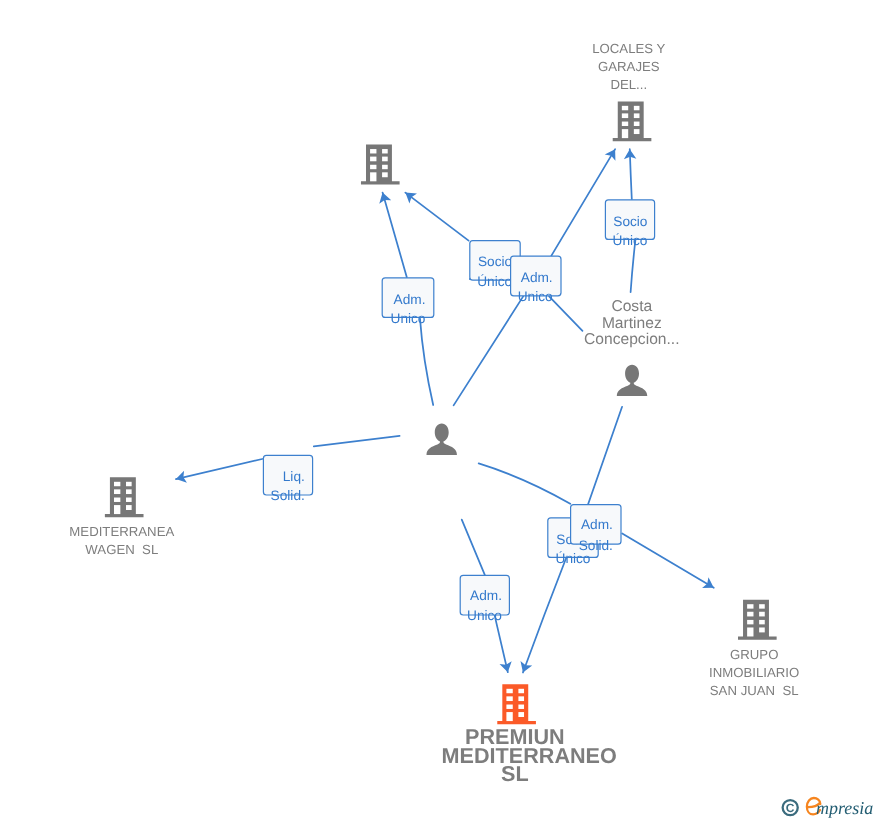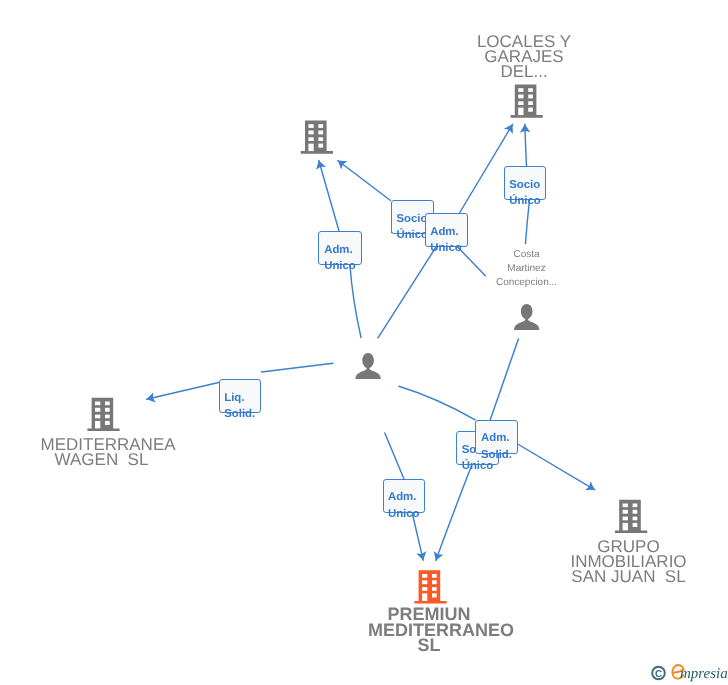--- a/index.html
+++ b/index.html
@@ -1,27 +1,27 @@
 <!DOCTYPE html>
 <html><head>
 <meta charset="utf-8">
 <style>
   html,body{margin:0;padding:0;background:#ffffff;}
   body{width:728px;height:685px;position:relative;overflow:hidden;
        font-family:"Liberation Sans",sans-serif;-webkit-font-smoothing:antialiased;text-rendering:geometricPrecision;}
   #stage{position:absolute;left:0;top:0;width:728px;height:685px;background:#fff;}
   svg.layer{position:absolute;left:0;top:0;width:728px;height:685px;}
-  .node-label{position:absolute;text-align:center;color:#7d7d7d;font-size:17px;
+  .node-label{position:absolute;text-align:center;color:#7d7d7d;font-size:11px;
               line-height:15.3px;white-space:pre-wrap;}
-  .node-label.person{font-size:10px;line-height:14.4px;}
+  .node-label.person{font-size:13px;line-height:14.4px;}
   .node-label.focus{font-weight:bold;color:#7d7d7d;font-size:18px;line-height:15.6px;}
   .edge-label{position:absolute;border:1.5px solid #3d80ce;border-radius:3px;
-     background:#f7f9fb;color:#3379cc;font-size:11.4px;line-height:16.5px;text-align:left;
+     background:#f7f9fb;color:#3379cc;font-size:11.4px;line-height:16.5px;text-align:right;
      display:flex;flex-direction:column;justify-content:center;align-items:center;
-     box-sizing:border-box;white-space:pre-line;padding-top:20px;font-weight:bold;}
+     box-sizing:border-box;white-space:pre-line;padding-top:20px;}
   .wm{position:absolute;left:645px;top:659px;}
 </style>
 </head>
 <body>
 
 <div id="stage">
 
   <svg class="layer" id="edges" viewBox="0 0 728 685">
     <g fill="none" stroke="#3d80ce" stroke-width="1.45" stroke-linecap="round">
 

